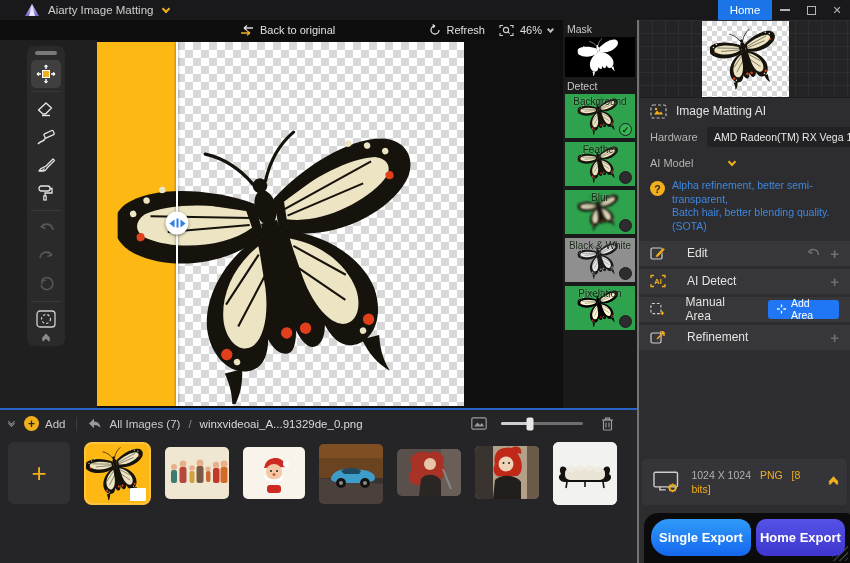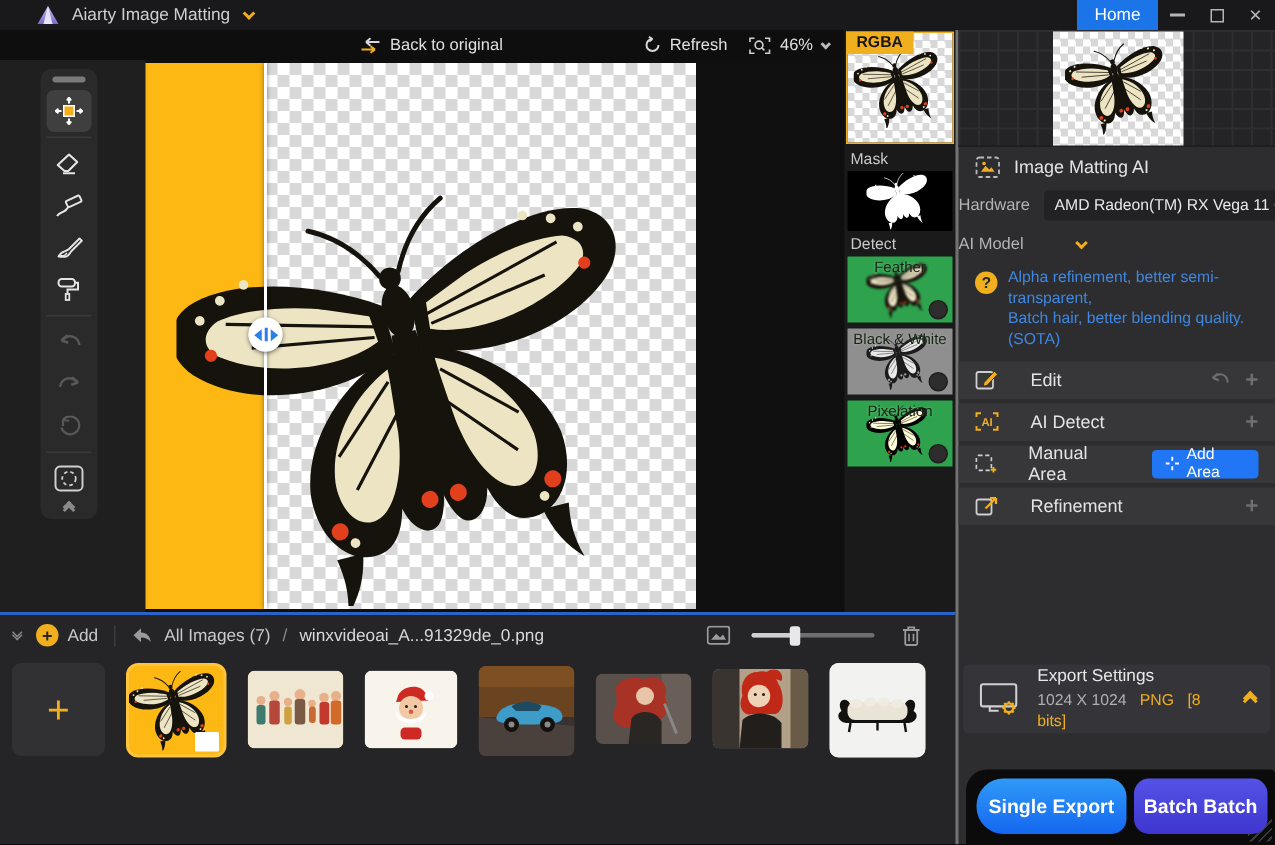--- a/index.html
+++ b/index.html
@@ -63,21 +63,21 @@
   .fx-toggle.checked { background:#37b554; color:#0c2a12; font-size:9px; font-weight:bold; }
   .fx svg.small-bfly { width:46px; height:38px; }
   .blur-soft { filter:blur(.7px); }
   .blur-hard { filter:blur(1.2px); }
   .pixel { filter:contrast(1.25) saturate(.85); }
   
   .right-col { position:absolute; top:20px; right:0; width:213px; bottom:0; background:#2d2d2f; border-left:2px solid #737373; display:flex; flex-direction:column; z-index:20; }
   .navigator { position:relative; height:78px; background-color:#242427; background-image:linear-gradient(#2e2e31 1px, transparent 1px), linear-gradient(90deg,#2e2e31 1px, transparent 1px); background-size:13px 13px; border-bottom:1px solid #1d1d1f; }
   .nav-thumb { position:absolute; left:63px; top:1px; width:87px; height:76px; background:repeating-conic-gradient(#ffffff 0% 25%, #d8d8d8 0% 50%) 0 0 / 10px 10px; display:flex; align-items:center; justify-content:center; }
   .panel-header { height:26px; display:flex; align-items:center; gap:9px; padding:0 11px; font-size:12px; color:#e3e3e3; }
-  .row { display:flex; align-items:center; padding:0 0; }
+  .row { display:flex; align-items:center; padding:0 11px; }
   .hw-row { height:26px; gap:7px; }
   .row-label { font-size:11px; color:#b4b4b4; width:50px; flex-shrink:0; }
   .hw-select { flex:1; height:20px; background:#222224; border-radius:3px; display:flex; align-items:center; padding:0 5px 0 7px; color:#e8e8e8; font-size:10.5px; white-space:nowrap; }
   .model-row { height:26px; gap:22px; }
   .model-pill { flex:1; height:18px; background:#F2AF1D; border-radius:3px; color:#1d1d1d; font-size:10.5px; display:flex; align-items:center; justify-content:center; }
   .model-chev { margin-left:7px; margin-top:-3px; }
   .tip-row { display:flex; gap:7px; padding:3px 11px 7px; }
   .q-icon { width:15px; height:15px; border-radius:50%; background:#F2AF1D; color:#262626; font-size:10.5px; font-weight:bold; display:flex; align-items:center; justify-content:center; flex-shrink:0; margin-top:2px; }
   .tip-text { font-size:10.5px; color:#3F87E0; line-height:1.3; }
   .section-row { height:25px; background:#37373a; margin-bottom:3px; display:flex; align-items:center; gap:21px; padding:0 11px; font-size:12px; color:#e3e3e3; }
@@ -86,21 +86,21 @@
   .add-area-btn { margin-left:auto; height:19px; background:#2176F5; border-radius:3px; color:#fff; font-size:10.5px; display:flex; align-items:center; gap:5px; padding:0 9px; }
   .rp-spacer { flex:1; }
   .export-row { height:46px; background:#353539; display:flex; align-items:center; gap:10px; padding:0 10px; margin:0 3px 8px 3px; border-radius:4px; }
   .export-texts { line-height:1.35; }
   .export-title { font-size:11.5px; color:#e8e8e8; }
   .export-sub { font-size:10.5px; }
   .export-size { color:#b0b0b0; }
   .export-fmt, .export-bits { color:#F2AF1D; margin-left:6px; }
   .export-chevs { margin-left:auto; display:flex; flex-direction:column; gap:0px; align-items:center; }
   .export-chevs .chev-up { border-color:#F2AF1D; width:7px; height:7px; }
-  .export-buttons { position:relative; height:50px; background:#0b0b0c; border-radius:14px 3px 0 0; margin-left:5px; display:flex; align-items:center; gap:5px; padding:5px 5px 7px 7px;margin-top:16px; }
+  .export-buttons { position:relative; height:50px; background:#0b0b0c; border-radius:14px 3px 0 0; margin-left:5px; display:flex; align-items:center; gap:5px; padding:5px 5px 7px 7px; }
   .export-buttons::after { content:""; position:absolute; right:2px; bottom:2px; width:16px; height:16px; background:repeating-linear-gradient(135deg,#3a3a3a 0 1px, transparent 1px 4px); }
   .btn-single { flex:1.12; height:37px; background:linear-gradient(180deg,#2F9AF8,#1567EF); border-radius:18px 12px 10px 18px; color:#fff; font-size:13px; font-weight:bold; display:flex; align-items:center; justify-content:center; }
   .btn-batch { flex:1; height:37px; background:linear-gradient(180deg,#5552E8,#3E36CE); border-radius:10px; color:#fff; font-size:13px; font-weight:bold; display:flex; align-items:center; justify-content:center; z-index:1; }
   
   .bottom-panel { position:absolute; left:0; top:388px; width:637px; height:155px; border-top:2px solid #2a63c8; background:#252527; }
   .bp-bar { height:27px; display:flex; align-items:center; gap:8px; padding:0 9px; }
   .dbl-chev-dn { display:flex; flex-direction:column; align-items:center; margin-right:2px; }
   .dbl-chev-dn .chev-dn { width:5px; height:5px; border-width:1.5px; margin-top:-3px; }
   .add-group { display:flex; align-items:center; gap:6px; }
   .add-circle { width:15px; height:15px; border-radius:50%; background:#F2AF1D; color:#262626; font-size:12px; font-weight:bold; display:flex; align-items:center; justify-content:center; line-height:0; }
@@ -311,39 +311,47 @@
             </svg>
         </div>
         <div class="lt-collapse">
           <span class="chev-up"></span>
           <span class="chev-up" style="margin-top:-4px"></span>
         </div>
       </div>
     </div>
 
     <div class="effect-strip">
-      <div class="rgba-thumb">
-        <svg class="ic" width="62" height="56" viewBox="0 0 200 170">
-            <use href="#bfly"></use>
-          </svg>
-        <span class="rgba-tag">RGBA</span>
-      </div>
       <div class="strip-label">Mask</div>
       <div class="mask-thumb">
         <svg class="ic" width="52" height="38" viewBox="0 0 200 170" style="--wA:#fff;--wB:#fff;--sp:#fff;--bd:#fff">
             <use href="#bfly"></use>
           </svg>
       </div>
       <div class="strip-label">Detect</div>
 
       <div class="fx green">
+        <svg class="small-bfly" viewBox="0 0 200 170">
+            <use href="#bfly"></use>
+          </svg>
+        <span class="fx-label">Background</span>
+        <span class="fx-toggle checked">✓</span>
+      </div>
+      <div class="fx green">
         <svg class="small-bfly blur-soft" viewBox="0 0 200 170">
             <use href="#bfly"></use>
           </svg>
         <span class="fx-label">Feather</span>
+        <span class="fx-toggle"></span>
+      </div>
+      <div class="fx green">
+        <svg class="small-bfly blur-hard" viewBox="0 0 200 170">
+            <use href="#bfly"></use>
+          </svg>
+        <span class="fx-label">Blur</span>
         <span class="fx-toggle"></span>
       </div>
       <div class="fx gray">
         <svg class="small-bfly" viewBox="0 0 200 170" style="--wA:#1c1c1c;--wB:#e8e8e8;--sp:#9c9c9c;--bd:#1c1c1c">
             <use href="#bfly"></use>
           </svg>
         <span class="fx-label">Black &amp; White</span>
         <span class="fx-toggle"></span>
       </div>
       <div class="fx green">
@@ -580,32 +588,31 @@
     <div class="export-row">
       <svg class="ic" width="30" height="26" viewBox="0 0 30 26">
           <rect x="2" y="3" width="24" height="15" rx="1.5" stroke="#cfcfcf" stroke-width="1.4" fill="none"></rect>
           <path d="M8,18 L8,21 L14,21" stroke="#cfcfcf" stroke-width="1.4" fill="none"></path>
           <g stroke="#F2AF1D" stroke-width="1.6" fill="none">
             <circle cx="21" cy="19" r="3"></circle>
             <path d="M21,14.5 V16 M21,22 V23.5 M16.5,19 H18 M24,19 H25.5 M17.8,15.8 L19,17 M24.2,22.2 L23,21 M24.2,15.8 L23,17 M17.8,22.2 L19,21"></path>
           </g>
         </svg>
       <div class="export-texts">
-        <div class="export-title">Export Settings</div>
         <div class="export-sub">
           <span class="export-size">1024 X 1024</span>
           <span class="export-fmt">PNG</span>
           <span class="export-bits">[8 bits]</span>
         </div>
       </div>
       <div class="export-chevs">
         <span class="chev-up"></span>
           <span class="chev-up" style="margin-top:-5px"></span>
       </div>
     </div>
 
     <div class="export-buttons">
       <div class="btn-single">Single Export</div>
-      <div class="btn-batch">Batch Batch</div>
+      <div class="btn-batch">Home Export</div>
     </div>
   </div>
 
 </div>
 
 </body></html>

